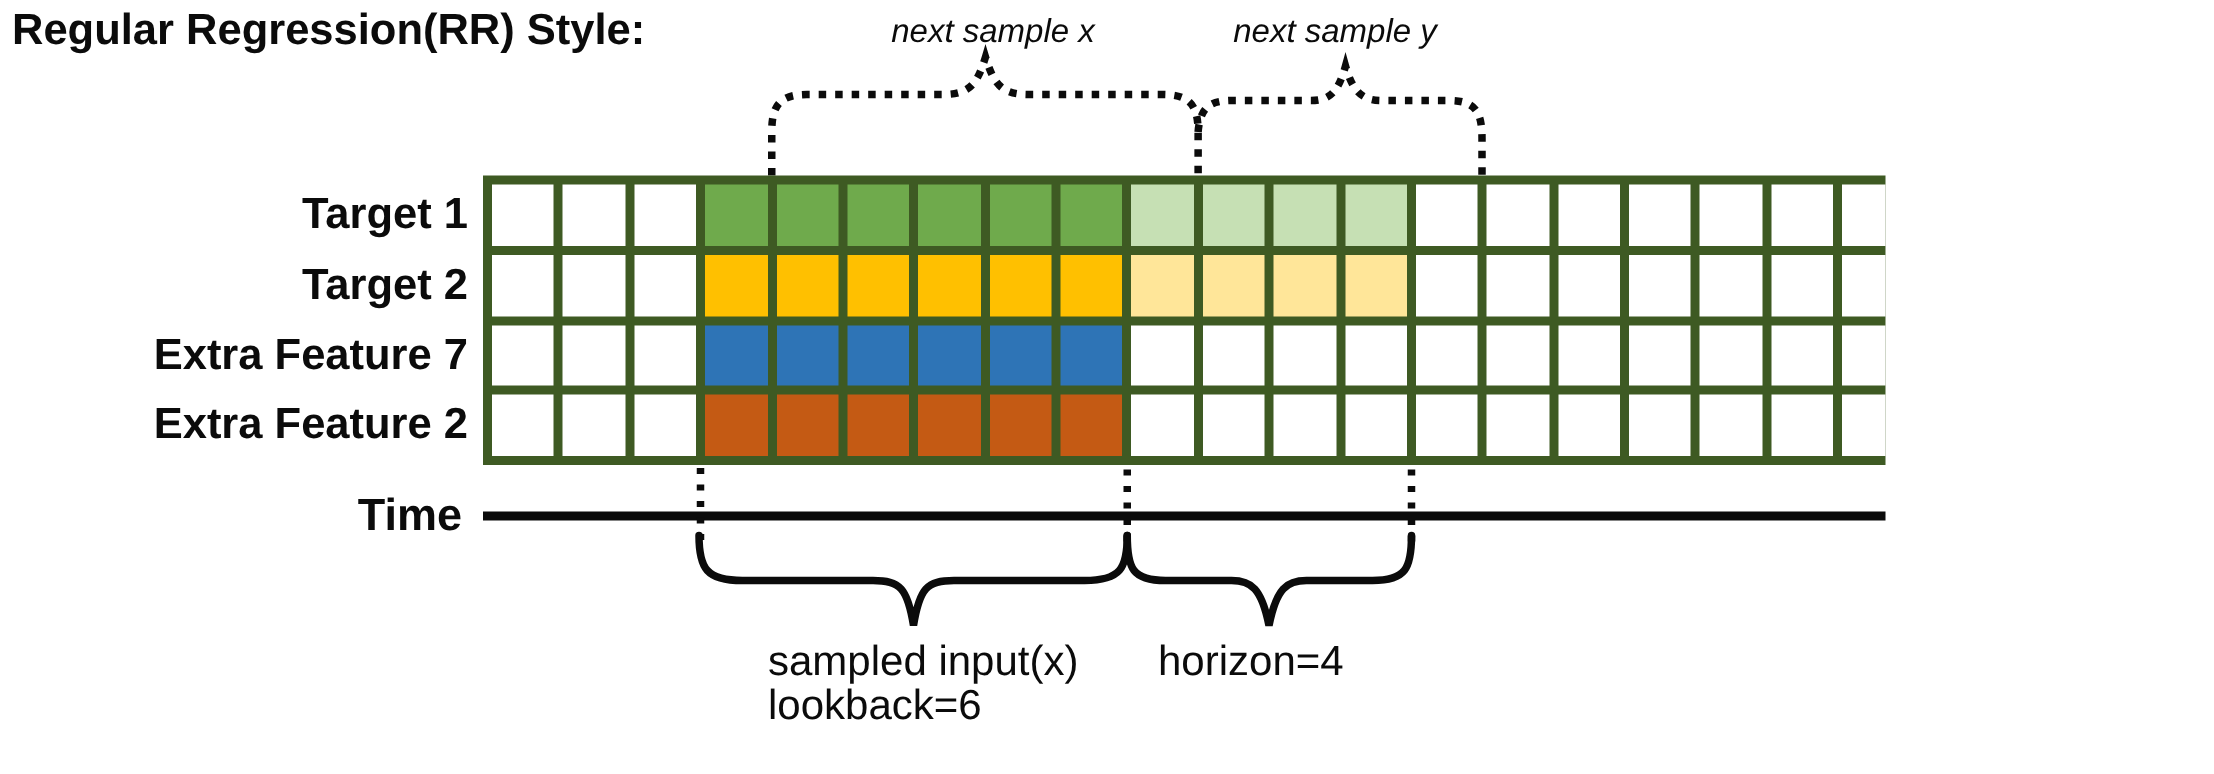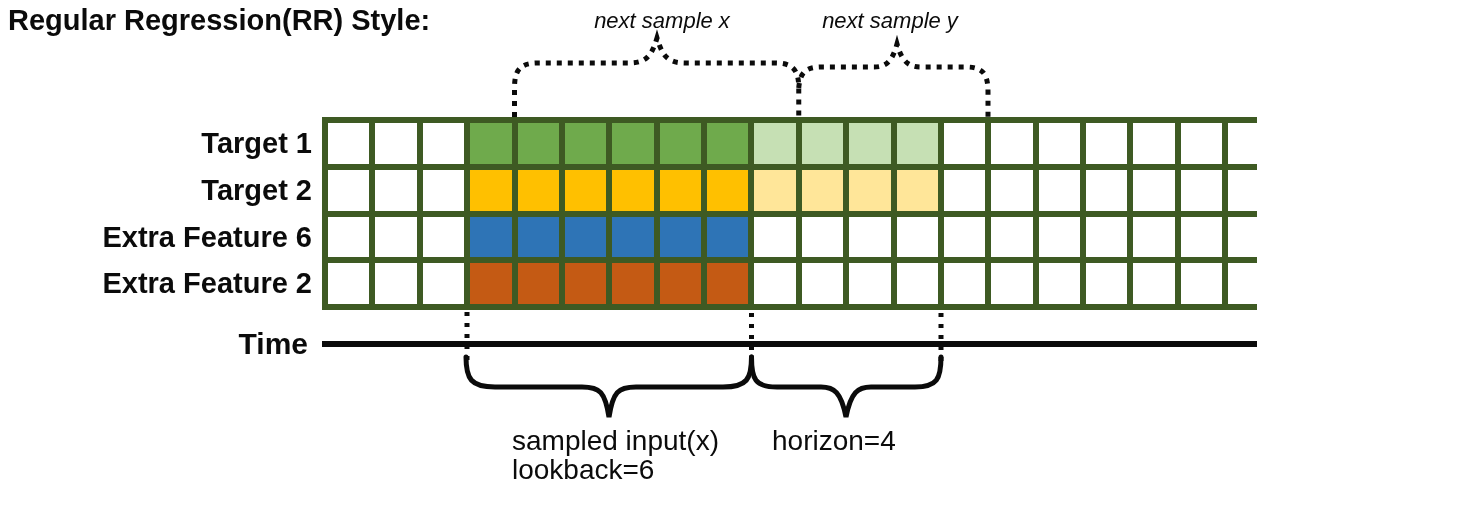--- a/index.html
+++ b/index.html
@@ -64,21 +64,21 @@
     <path d="M514.5 117 V88 C514.5 70 520 63 538 63 L628 63 C645 63 651 58 657 38 C663 58 669 63 686 63 L775 63 C793 63 798.75 70 798.75 88 V117" fill="none" stroke="#0b0b0b" stroke-width="5" stroke-dasharray="5 6"></path>
     <path d="M798.75 88 C800 72 806 67 822 67 L874 67 C886 67 892 62 897 44 C902 62 909 67 921 67 L966 67 C983 67 988 74 988 92 V117" fill="none" stroke="#0b0b0b" stroke-width="5" stroke-dasharray="5 6"></path>
 
     <path d="M466 357 C466 379 471 387 495 387 L582 387 C600 387 605 392 609 417 C613 392 618 387 636 387 L723 387 C747 387 751.5 379 751.5 357" fill="none" stroke="#0b0b0b" stroke-width="5" stroke-linecap="round"></path>
     <path d="M751.5 357 C751.5 379 755 387 777 387 L821 387 C834 387 841 392 846 417 C851 392 858 387 871 387 L915 387 C937 387 941 379 941 357" fill="none" stroke="#0b0b0b" stroke-width="5" stroke-linecap="round"></path>
   </svg>
 
   <div id="row-labels">
       <div class="row-label" style="top: 123px;">Target 1</div>
       <div class="row-label" style="top: 169.75px;">Target 2</div>
-      <div class="row-label" style="top: 216.5px;">Extra Feature 6</div>
+      <div class="row-label" style="top: 216.5px;">Extra Feature 7</div>
       <div class="row-label" style="top: 263.25px;">Extra Feature 2</div>
     </div>
 
   <div class="grid" id="grid" style="background: rgb(62, 90, 35);">
       <div class="cell" style="background: rgb(255, 255, 255);"></div>
       <div class="cell" style="background: rgb(255, 255, 255);"></div>
       <div class="cell" style="background: rgb(255, 255, 255);"></div>
       <div class="cell" style="background: rgb(111, 170, 76);"></div>
       <div class="cell" style="background: rgb(111, 170, 76);"></div>
       <div class="cell" style="background: rgb(111, 170, 76);"></div>

